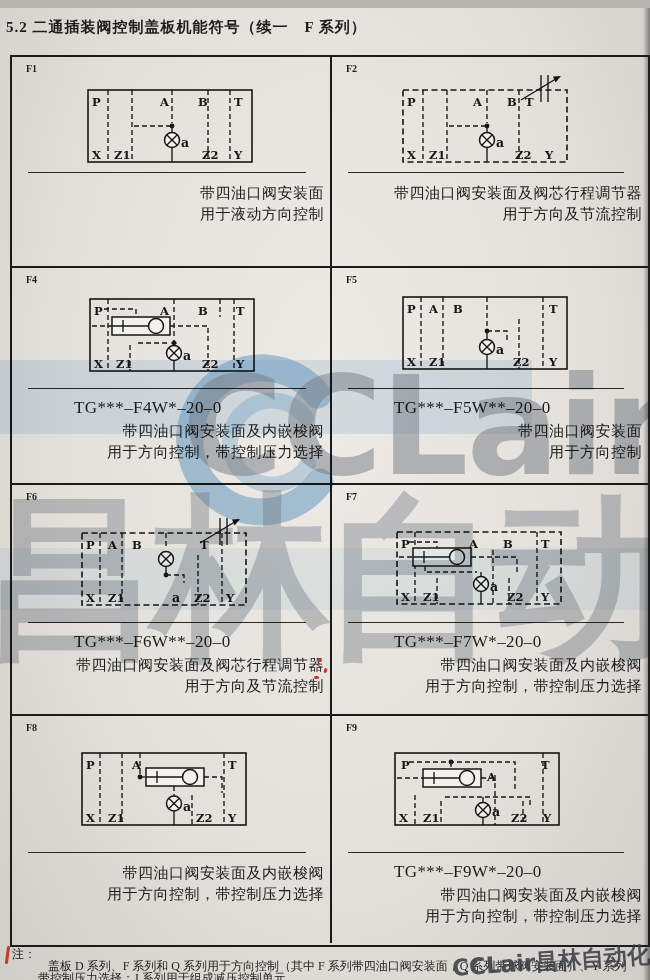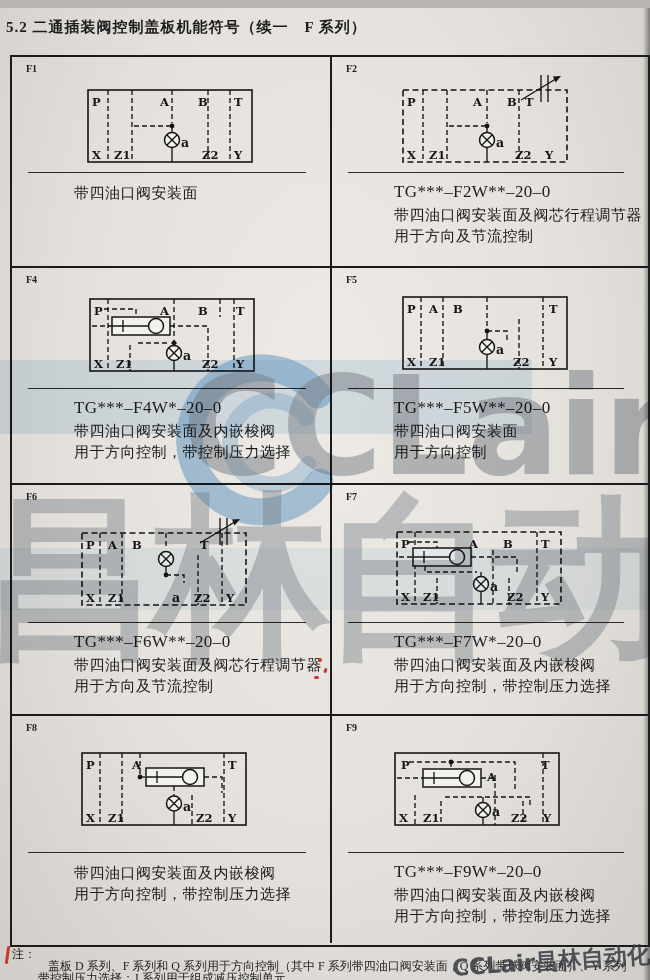--- a/index.html
+++ b/index.html
@@ -16,21 +16,21 @@
        border:2px solid #1b1b1b;display:grid;
        grid-template-columns:320px 1fr;
        grid-template-rows:211px 217px 231px 227px;z-index:2;}
   .cell{position:relative;box-sizing:border-box;}
   .cell.bR{border-right:2px solid #1b1b1b;}
   .cell.bB{border-bottom:2px solid #1b1b1b;}
   .cid{position:absolute;left:14px;top:6px;font-size:10px;font-weight:bold;}
   .sep{position:absolute;left:16px;right:24px;height:1px;background:#2a2a2a;}
   .txt{position:absolute;left:62px;right:6px;white-space:nowrap;}
   .model{font-size:17px;letter-spacing:.4px;margin:0 0 4px 0;}
-  .desc{font-size:15px;margin:2px 0;letter-spacing:.5px;}
+  .desc{font-size:15px;margin:2px 0;letter-spacing:.5px;text-align:right;}
   svg.diag{position:absolute;}
   svg.diag text{font-family:"DejaVu Serif","Liberation Serif",serif;font-weight:bold;}
   
   .note{position:absolute;left:0;top:936px;width:650px;font-size:12px;z-index:2;}
   .note .nlabel{position:absolute;left:12px;top:2px;}
   .note .l1{position:absolute;left:48px;top:14px;white-space:nowrap;}
   .note .l2{position:absolute;left:38px;top:26px;white-space:nowrap;}
   
   .wm{position:absolute;inset:0;z-index:3;pointer-events:none;mix-blend-mode:multiply;}
   .band1{position:absolute;left:0;top:352px;width:532px;height:74px;background:rgba(152,192,226,.28);}
@@ -87,20 +87,21 @@
           <text x="146" y="16" fill="#161616" font-size="11.5">T</text>
           <text x="4" y="69" fill="#161616" font-size="11.5">X</text>
           <text x="26" y="69" fill="#161616" font-size="11.5">Z1</text>
           <text x="93" y="57" fill="#161616" font-size="12.5">a</text>
           <text x="114" y="69" fill="#161616" font-size="11.5">Z2</text>
           <text x="146" y="69" fill="#161616" font-size="11.5">Y</text>
         </svg>
       <div class="sep" style="top:115px"></div>
       <div class="txt" style="top:125px">
         <p class="desc">带四油口阀安装面</p>
+        <p class="desc">用于液动方向控制</p>
       </div>
     </div>
 
     <div class="cell bB">
       <div class="cid">F2</div>
       <svg class="diag" width="190" height="102" viewBox="-8 -20 190 102" style="left:63px;top:13px;">
           <rect x="0" y="0" width="164" height="72" fill="none" stroke="#161616" stroke-width="1.6" stroke-dasharray="6,3.5"></rect>
           <line x1="20" y1="0" x2="20" y2="72" stroke="#161616" stroke-width="1.35" stroke-dasharray="5,3"></line>
           <line x1="44" y1="0" x2="44" y2="72" stroke="#161616" stroke-width="1.35" stroke-dasharray="5,3"></line>
           <line x1="84" y1="0" x2="84" y2="33" stroke="#161616" stroke-width="1.35" stroke-dasharray="5,3"></line>
@@ -121,21 +122,20 @@
           <text x="104" y="16" fill="#161616" font-size="11.5">B</text>
           <text x="122" y="16" fill="#161616" font-size="11.5">T</text>
           <text x="4" y="69" fill="#161616" font-size="11.5">X</text>
           <text x="26" y="69" fill="#161616" font-size="11.5">Z1</text>
           <text x="93" y="57" fill="#161616" font-size="12.5">a</text>
           <text x="112" y="69" fill="#161616" font-size="11.5">Z2</text>
           <text x="142" y="69" fill="#161616" font-size="11.5">Y</text>
         </svg>
       <div class="sep" style="top:115px"></div>
       <div class="txt" style="top:125px">
-        <p class="model">TG***–F2W**–20–0</p>
         <p class="desc">带四油口阀安装面及阀芯行程调节器</p>
         <p class="desc">用于方向及节流控制</p>
       </div>
     </div>
 
     <div class="cell bR bB">
       <div class="cid">F4</div>
       <svg class="diag" width="190" height="102" viewBox="-8 -20 190 102" style="left:70px;top:11px;">
           <rect x="0" y="0" width="164" height="72" fill="none" stroke="#161616" stroke-width="1.6"></rect>
           <line x1="18" y1="0" x2="18" y2="72" stroke="#161616" stroke-width="1.35" stroke-dasharray="5,3"></line>

